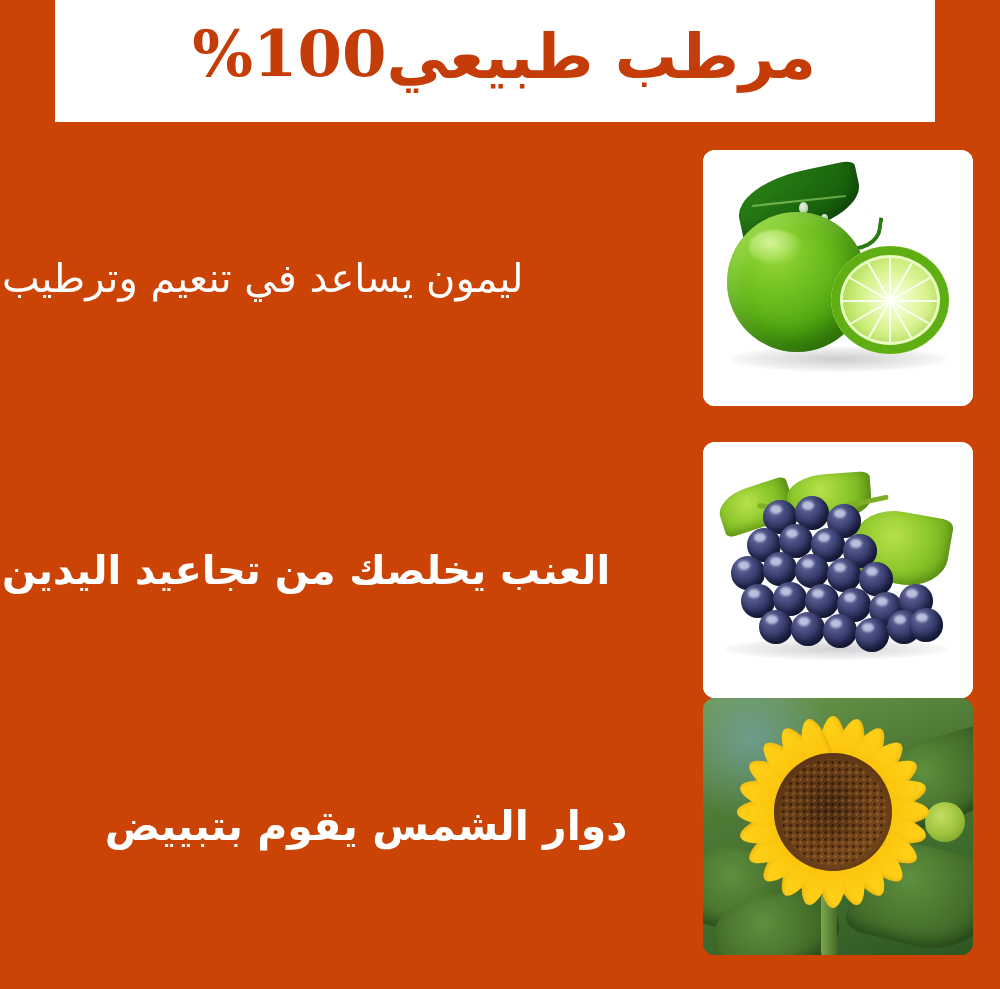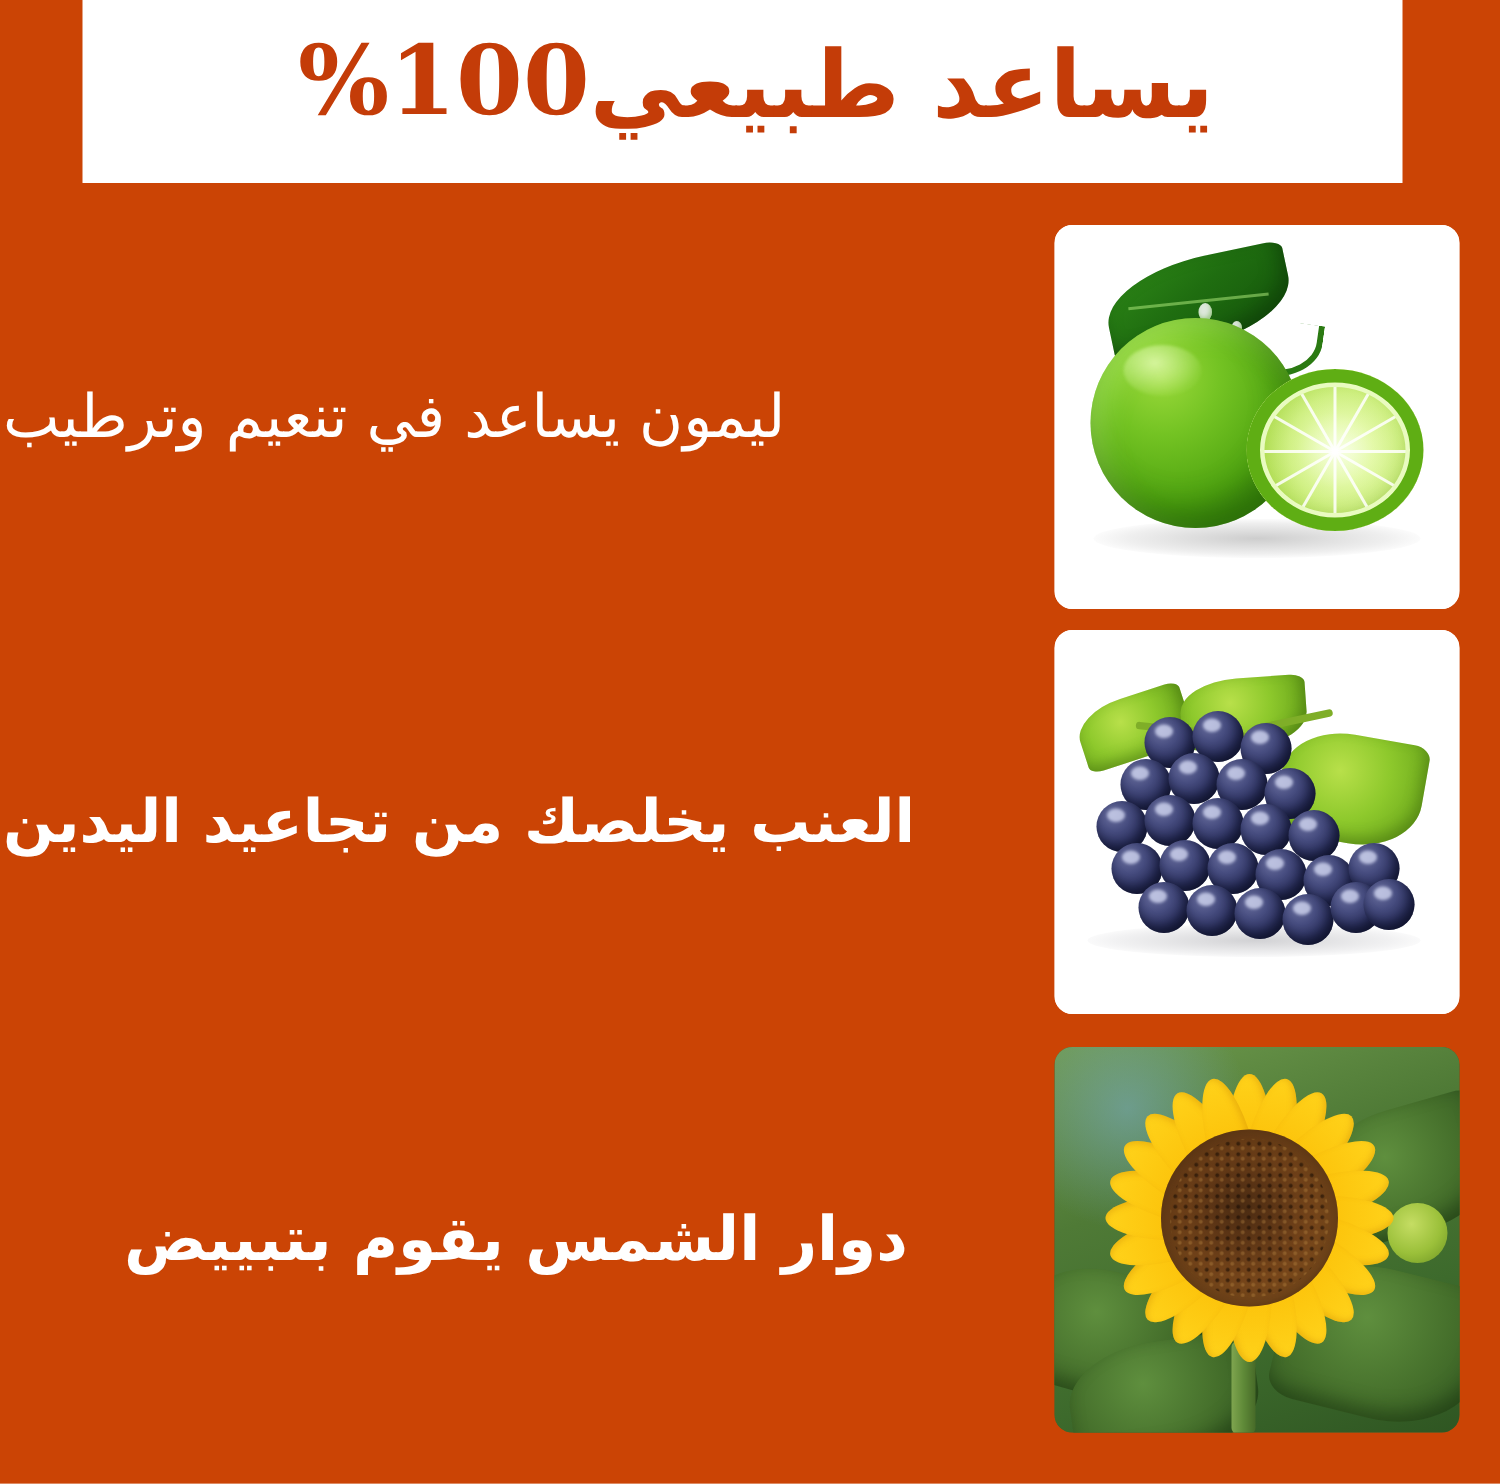--- a/index.html
+++ b/index.html
@@ -57,21 +57,21 @@
   }
 
   
   .row {
     position: absolute;
     left: 0;
     width: 800px;
     display: block;
   }
   .row-1 { top: 150px;  height: 256px; }
-  .row-2 { top: 420px;  height: 256px; }
+  .row-2 { top: 442px;  height: 256px; }
   .row-3 { top: 698px;  height: 257px; }
 
   .row-text {
     position: absolute;
     top: 0;
     height: 100%;
     left: 0;
     width: 690px;
     display: flex;
     align-items: center;
@@ -91,20 +91,21 @@
     justify-content: flex-end;
     text-align: right;
     padding-inline-start: 12px;
     padding-inline-end: 2px;
   }
   .row-3 .row-text {
     justify-content: center;
     text-align: center;
     padding-inline-start: 16px;
     padding-inline-end: 14px;
+    margin-left: 22px;
   }
 
   .caption {
     font-size: 40px;
     font-weight: 400;
     display: block;
     width: 100%;
   }
   .caption-bold {
     font-weight: 700;
@@ -325,21 +326,21 @@
     border-radius: 4px;
   }
 </style>
 </head>
 <body>
 
 <div class="poster">
 
   <div class="title-banner">
     <div class="title-text">
-      <span>يساعد طبيعي</span><span class="title-pct">%100</span>
+      <span>مرطب طبيعي</span><span class="title-pct">%100</span>
     </div>
   </div>
 
   <div class="row row-1">
 
     <div class="row-text">
       <div>
         <span class="caption">ليمون يساعد في تنعيم وترطيب</span>
       </div>
     </div>

